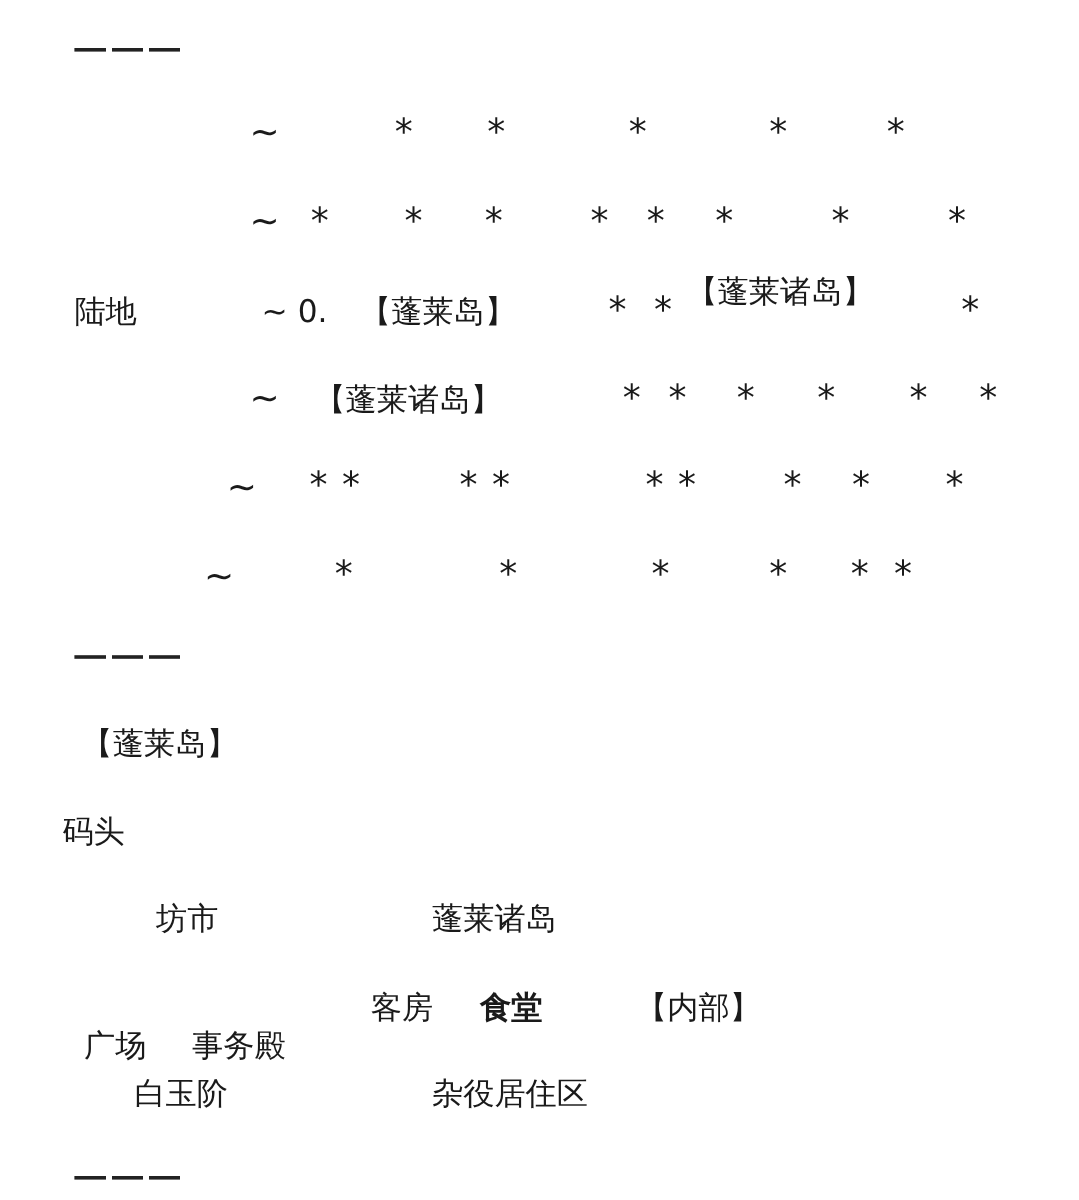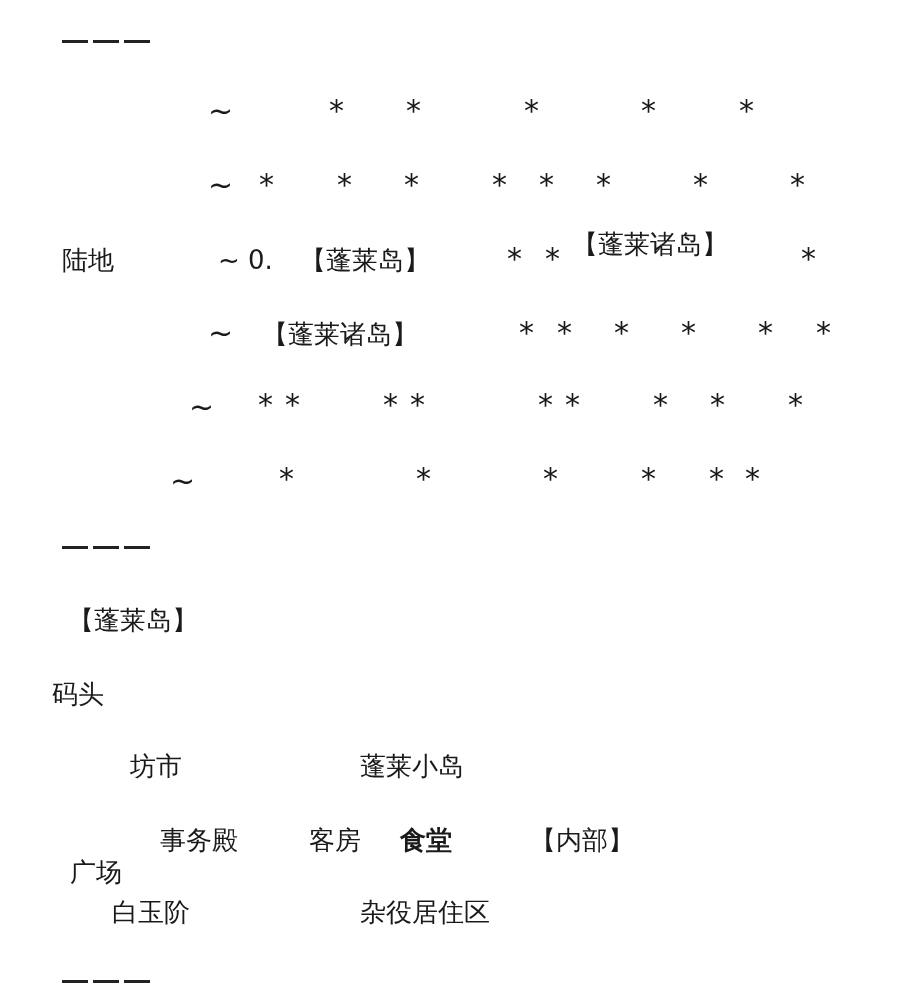--- a/index.html
+++ b/index.html
@@ -67,22 +67,22 @@
 <span class="star" style="left:543px;top:464px;">*</span>
 <span class="star" style="left:641px;top:464px;">*</span>
 <span class="star" style="left:709px;top:464px;">*</span>
 <span class="star" style="left:745px;top:464px;">*</span>
 
 <div class="rule" style="top:546px;"></div>
 
 <span class="t" style="left:68px;top:600px;">【蓬莱岛】</span>
 <span class="t" style="left:52px;top:674px;">码头</span>
 <span class="t" style="left:130px;top:746px;">坊市</span>
-<span class="t" style="left:360px;top:746px;">蓬莱小岛</span>
+<span class="t" style="left:360px;top:746px;">蓬莱诸岛</span>
 <span class="t" style="left:70px;top:852px;">广场</span>
-<span class="t" style="left:160px;top:820px;">事务殿</span>
+<span class="t" style="left:160px;top:852px;">事务殿</span>
 <span class="t" style="left:309px;top:820px;">客房</span>
 <span class="t" style="left:400px;top:820px;font-weight:bold;">食堂</span>
 <span class="t" style="left:530px;top:820px;">【内部】</span>
 <span class="t" style="left:112px;top:892px;">白玉阶</span>
 <span class="t" style="left:360px;top:892px;">杂役居住区</span>
 
 <div class="rule" style="top:980px;"></div>
 
 </body></html>

